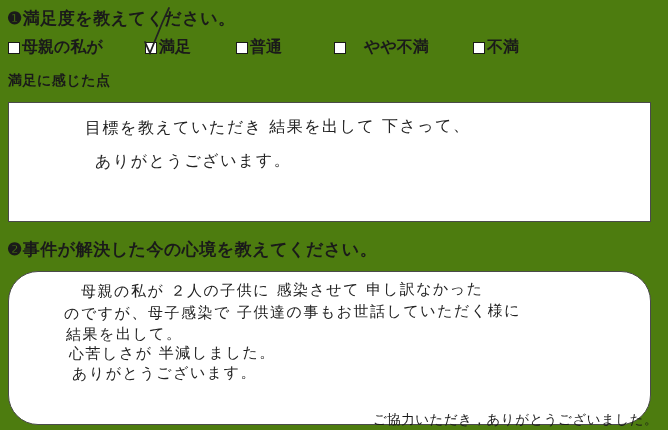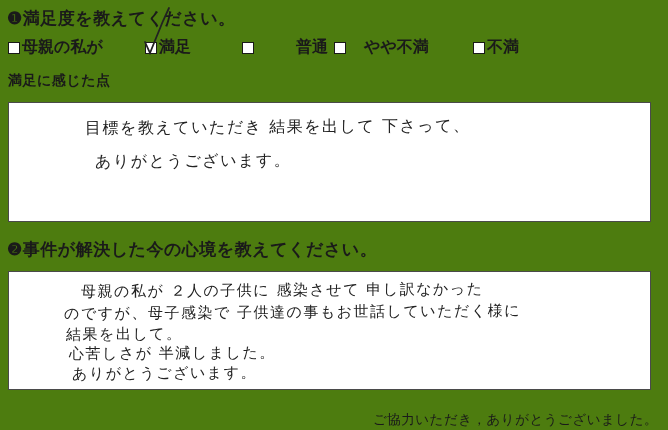--- a/index.html
+++ b/index.html
@@ -101,21 +101,21 @@
 
   <div class="options-row">
     <div class="option" style="left:8px;">
       <span class="checkbox"></span>
       <span>母親の私が</span>
     </div>
     <div class="option" style="left:145px;">
       <span class="checkbox"></span>
       <span>満足</span>
     </div>
-    <div class="option" style="left:242px;gap:40px;">
+    <div class="option" style="left:236px;">
       <span class="checkbox"></span>
       <span>普通</span>
     </div>
     <div class="option" style="left:334px;gap:16px;">
       <span class="checkbox"></span>
       <span>やや不満</span>
     </div>
     <div class="option" style="left:473px;justify-content:center;">
       <span class="checkbox"></span>
       <span>不満</span>
@@ -130,21 +130,21 @@
 
   <div class="answer-box" style="top:94px; height:120px;margin-top:8px;">
     <div class="hand" style="top:14px; left:76px; font-size:16px;">目標を教えていただき 結果を出して 下さって、</div>
     <div class="hand" style="top:48px; left:86px; font-size:16px;">ありがとうございます。</div>
   </div>
 
   <div class="q-header" style="top:238px;">
     <span class="q-number">❷</span><span>事件が解決した今の心境を教えてください。</span>
   </div>
 
-  <div class="answer-box" style="top:271px; height:119px;">
+  <div class="answer-box" style="top:271px; height:154px;border-radius:30px;">
     <div class="hand" style="top:9px;  left:72px; font-size:15px;">母親の私が ２人の子供に 感染させて 申し訳なかった</div>
     <div class="hand" style="top:31px; left:55px; font-size:15px;">のですが、母子感染で 子供達の事もお世話していただく様に</div>
     <div class="hand" style="top:53px; left:57px; font-size:15px;">結果を出して。</div>
     <div class="hand" style="top:72px; left:60px; font-size:15px;">心苦しさが 半減しました。</div>
     <div class="hand" style="top:92px; left:63px; font-size:15px;">ありがとうございます。</div>
   </div>
 
   <div class="footer">ご協力いただき，ありがとうございました。</div>
 
 </div>

